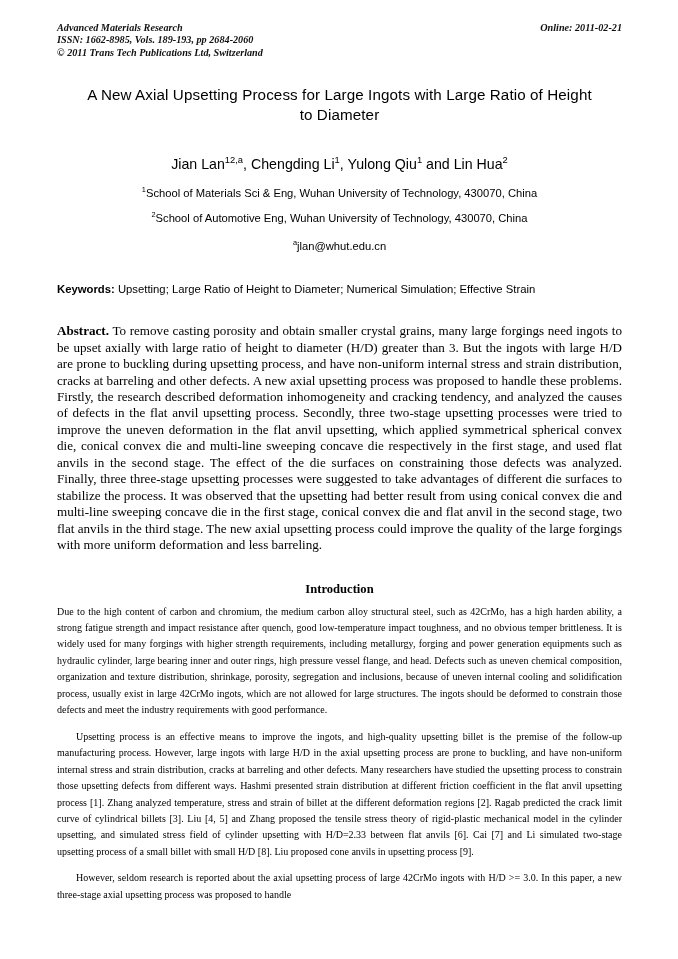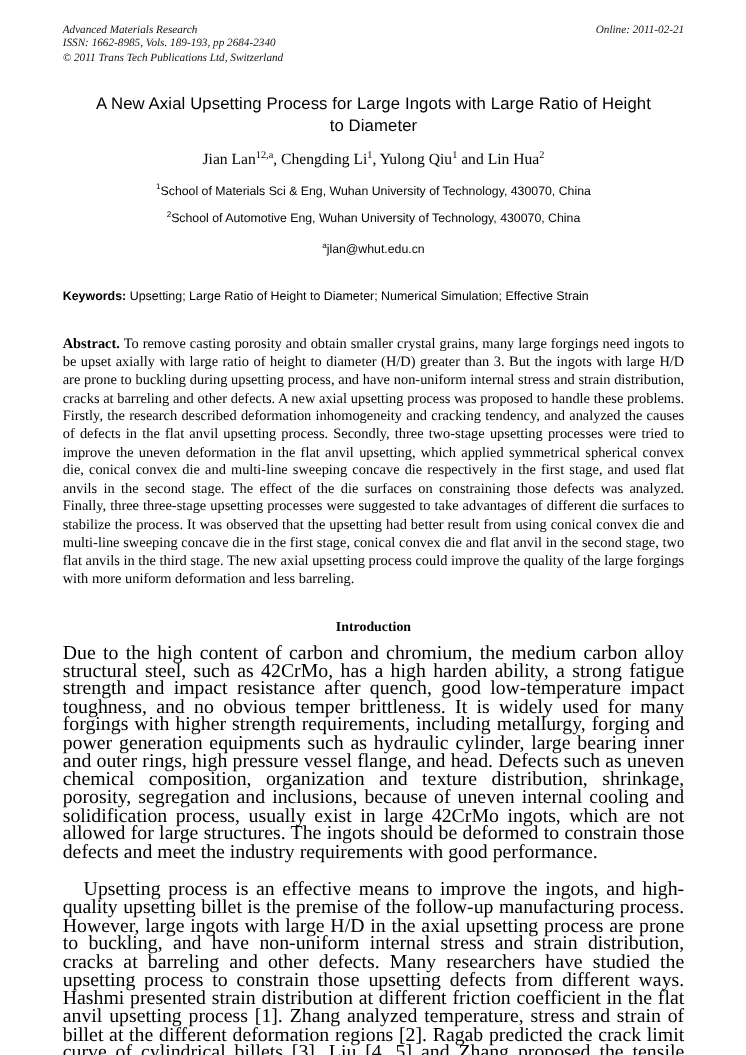--- a/index.html
+++ b/index.html
@@ -24,20 +24,21 @@
   }
 
   
   .journal-head {
     position: relative;
     font-family: "Liberation Serif", "DejaVu Serif", serif;
     font-style: italic;
     font-size: 10.2px;
     line-height: 12.4px;
     color: #111;
+    font-weight: bold;
   }
   .journal-head .line { white-space: nowrap; }
   .online-date {
     position: absolute;
     right: 0;
     top: 0;
     font-style: italic;
     font-size: 10.2px;
     white-space: nowrap;
   }
@@ -50,24 +51,24 @@
   .paper-title {
     font-family: "Liberation Sans", "DejaVu Sans", sans-serif;
     font-weight: normal;
     font-size: 15.2px;
     line-height: 20px;
     margin: 0 auto;
     width: 520px;
     letter-spacing: 0.1px;
   }
   .authors {
-    font-family: Liberation Serif, serif;
+    font-family: Liberation Sans, sans-serif;
     font-size: 14.2px;
     line-height: 18px;
-    margin-top: 11px;
+    margin-top: 30px;
   }
   .affil {
     font-family: "Liberation Sans", "DejaVu Sans", sans-serif;
     font-size: 11.2px;
     line-height: 15px;
     margin-top: 13px;
   }
   .affil2 { margin-top: 10px; }
   .email {
     font-family: "Liberation Sans", "DejaVu Sans", sans-serif;
@@ -105,36 +106,36 @@
   
   .section-head {
     margin-top: 27px;
     font-weight: bold;
     font-size: 12.6px;
     line-height: 16px;
     text-align: center;
   }
   .body-para {
     margin-top: 7px;
-    font-size: 18px;
+    font-size: 10px;
     line-height: 16.45px;
     text-align: justify;
     text-justify: inter-word;
     hyphens: none;
   }
   .body-para.indent { margin-top: 0; text-indent: 19px; }
 </style>
 </head>
 <body>
 
 <div class="page">
 
   <div class="journal-head">
     <div class="line">Advanced Materials Research</div>
-    <div class="line">ISSN: 1662-8985, Vols. 189-193, pp 2684-2340</div>
+    <div class="line">ISSN: 1662-8985, Vols. 189-193, pp 2684-2060</div>
     <div class="line">© 2011 Trans Tech Publications Ltd, Switzerland</div>
     <div class="online-date">Online: 2011-02-21</div>
   </div>
 
   <div class="title-block">
     <h1 class="paper-title">A New Axial Upsetting Process for Large Ingots with Large Ratio of Height to Diameter</h1>
 
     <div class="authors">
       <span>Jian Lan</span><sup>12,a</sup><span>, </span><span>Chengding Li</span><sup>1</sup><span>, </span><span>Yulong Qiu</span><sup>1</sup><span> and </span><span>Lin Hua</span><sup>2</sup>
     </div>

